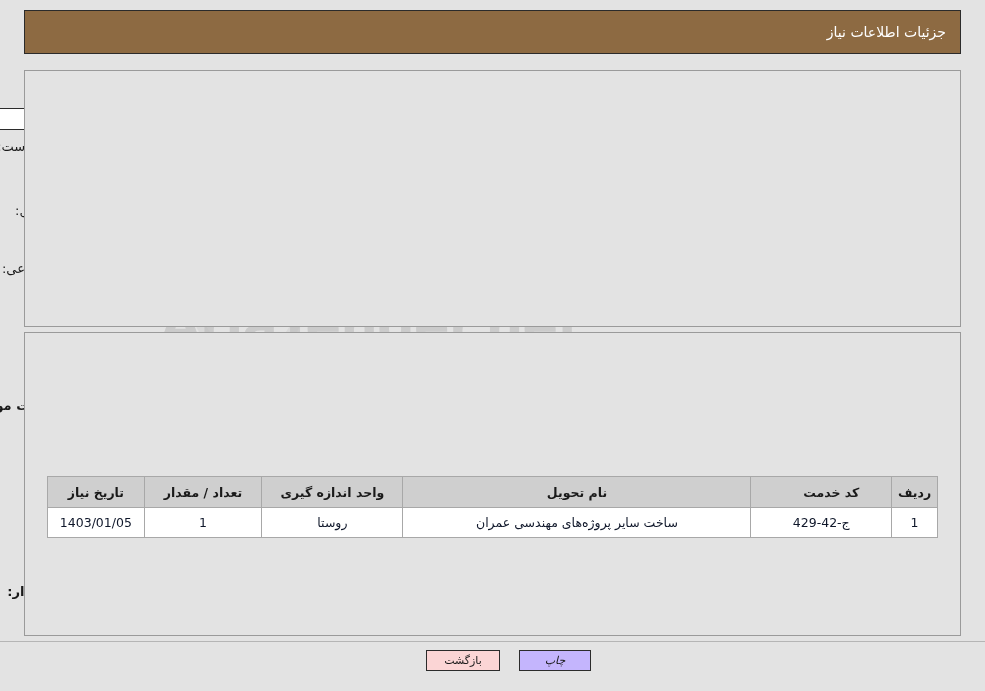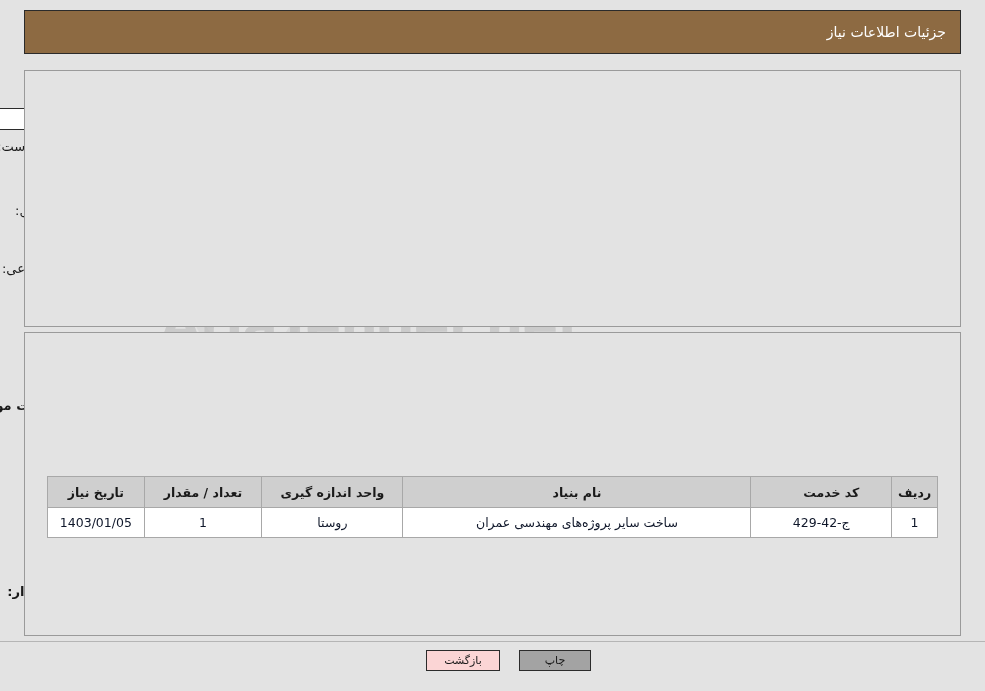--- a/index.html
+++ b/index.html
@@ -201,21 +201,21 @@
     height: 21px;
     border: 1px solid #2b2b2b;
     box-sizing: border-box;
     font-size: 11px;
     color: #1a1a1a;
     text-align: center;
     line-height: 19px;
     cursor: pointer;
     white-space: nowrap;
   }
-  .btn-print  { background: #a3a3a3; }
+  .btn-print  { background: #c4b5fd; font-style: italic; }
   .btn-back   { background: #fbd5d5; }
 
   .sep {
     position: absolute;
     left: 0;
     width: 985px;
     height: 1px;
     background: #b5b5b5;
   }
 </style>
@@ -293,21 +293,21 @@
 
 <div class="lbl lbl-b" style="right:868px; top:440px;">گروه خدمت:</div>
 <div class="ta" style="right:auto; left:173px; top:434px; width:680px; height:22px; padding-top:2px;">ساختمان</div>
 
 <div class="tbl-wrap">
   <table class="grid">
     <thead>
       <tr>
         <th style="width:38px;">ردیف</th>
         <th style="width:127px;padding-left:24px;">کد خدمت</th>
-        <th style="width:377px;">نام بنیاد</th>
+        <th style="width:377px;">نام تحویل</th>
         <th style="width:140px;">واحد اندازه گیری</th>
         <th style="width:117px;">تعداد / مقدار</th>
         <th style="width:92px;">تاریخ نیاز</th>
       </tr>
     </thead>
     <tbody>
       <tr>
         <td>1</td>
         <td>ج-42-429</td>
         <td>ساخت سایر پروژه‌های مهندسی عمران</td>

